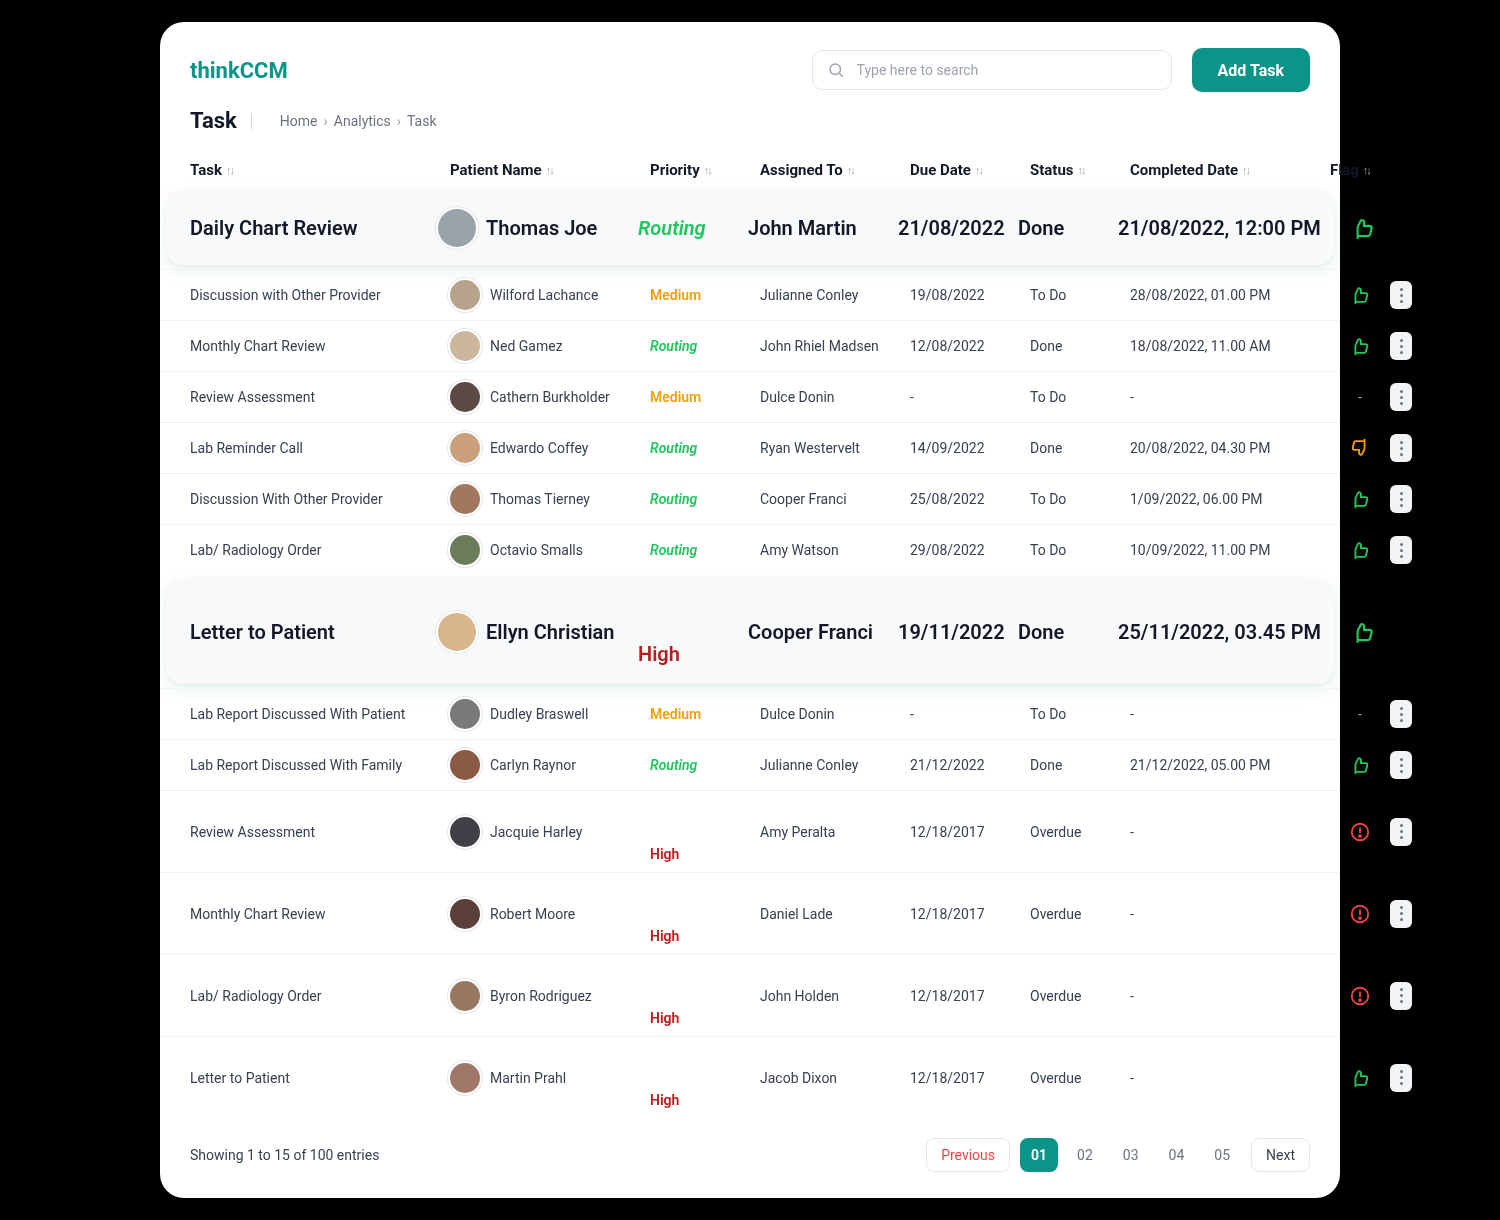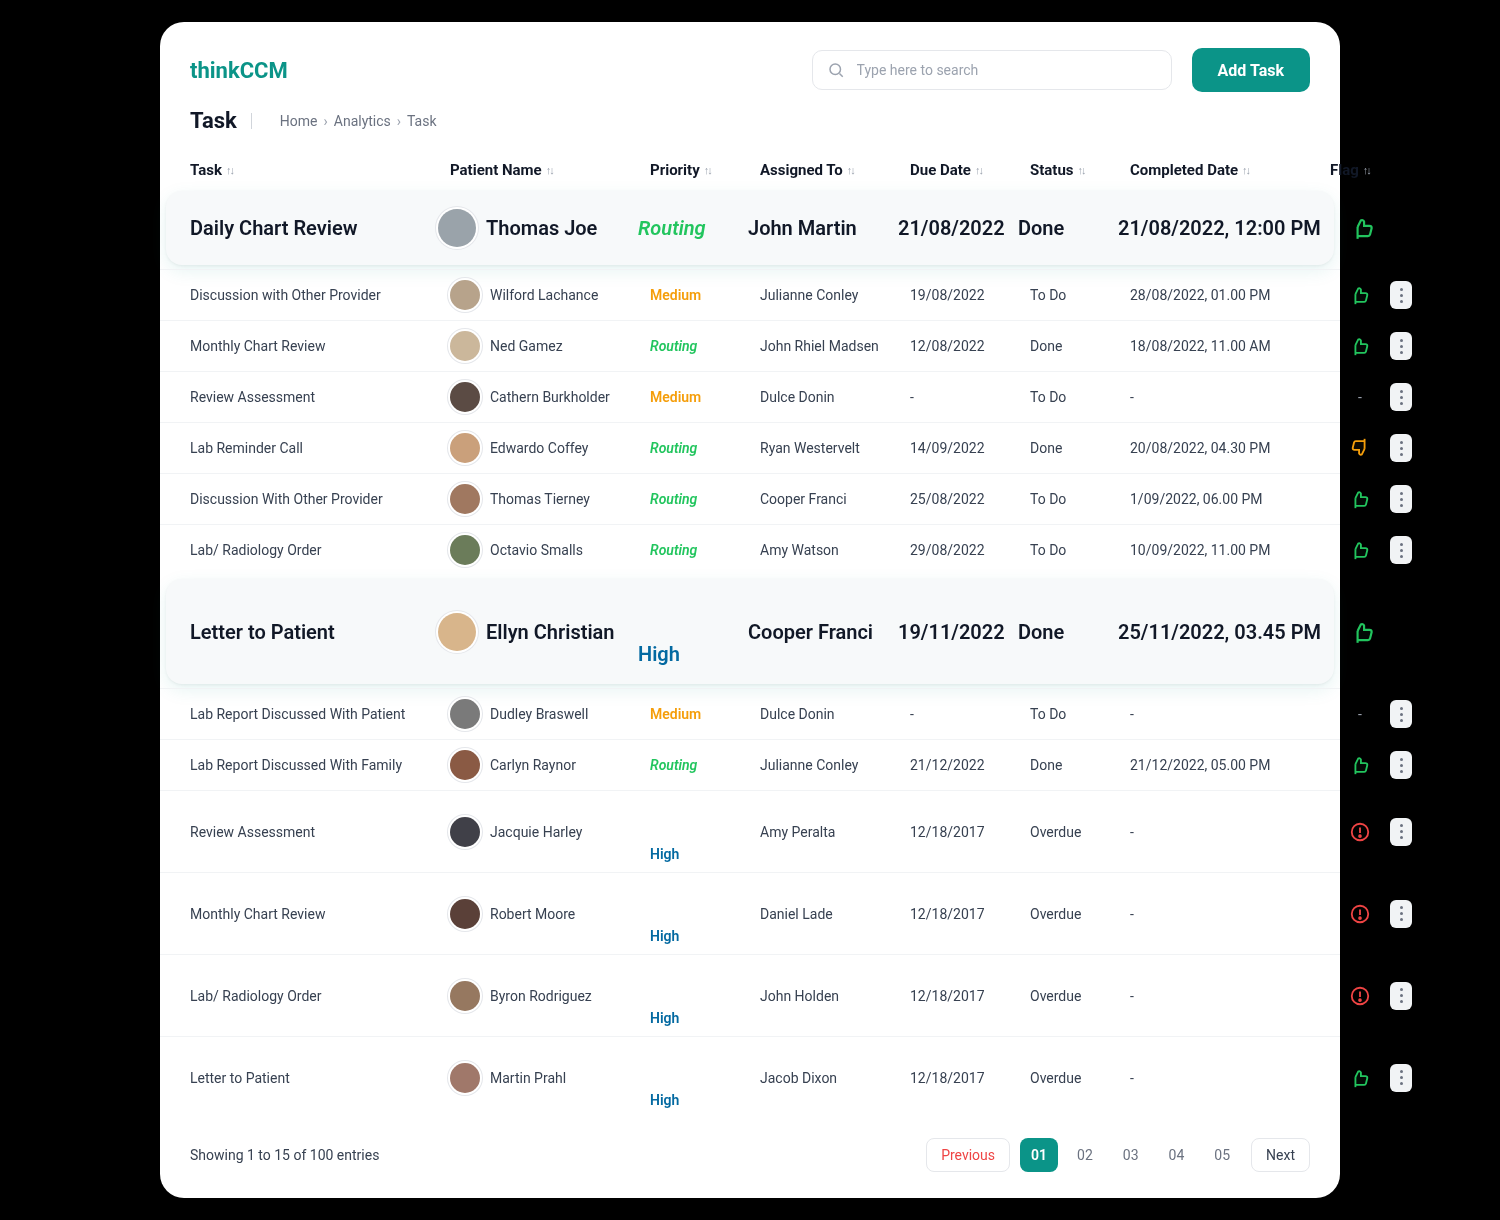--- a/index.html
+++ b/index.html
@@ -41,21 +41,21 @@
   }
   .patient { display: flex; align-items: center; gap: 10px; }
   .avatar {
     width: 30px; height: 30px; border-radius: 50%; background: #d1d5db;
     box-shadow: 0 0 0 2px #fff, 0 0 0 3px #e5e7eb; display: inline-block;
     background-size: cover; background-position: center;
   }
   .row.highlight .avatar { width: 38px; height: 38px; }
   .pri-routing { color: #22c55e; font-weight: 600; font-style: italic; }
   .pri-medium  { color: #f59e0b; font-weight: 600; }
-  .pri-high    { color: #0369a1; font-weight: 600; margin-top: 45px; }
+  .pri-high    { color: #b91c1c; font-weight: 600; margin-top: 45px; }
   .flag { display: flex; justify-content: center; }
   .flag svg { width: 22px; height: 22px; }
   .row.highlight .flag svg { width: 26px; height: 26px;}
   .menu-btn {
     width: 22px; height: 28px; border-radius: 6px; background: #f1f3f5;
     display: flex; flex-direction: column; align-items: center; justify-content: center; gap: 3px; cursor:pointer;
   }
   .menu-btn span { width: 3px; height: 3px; background: #6b7280; border-radius: 50%; }
   .footer { display: flex; align-items: center; justify-content: space-between; padding: 20px 30px 0 30px; font-size: 14px; color: #374151; }
   .pager { display: flex; align-items: center; gap: 10px; }

